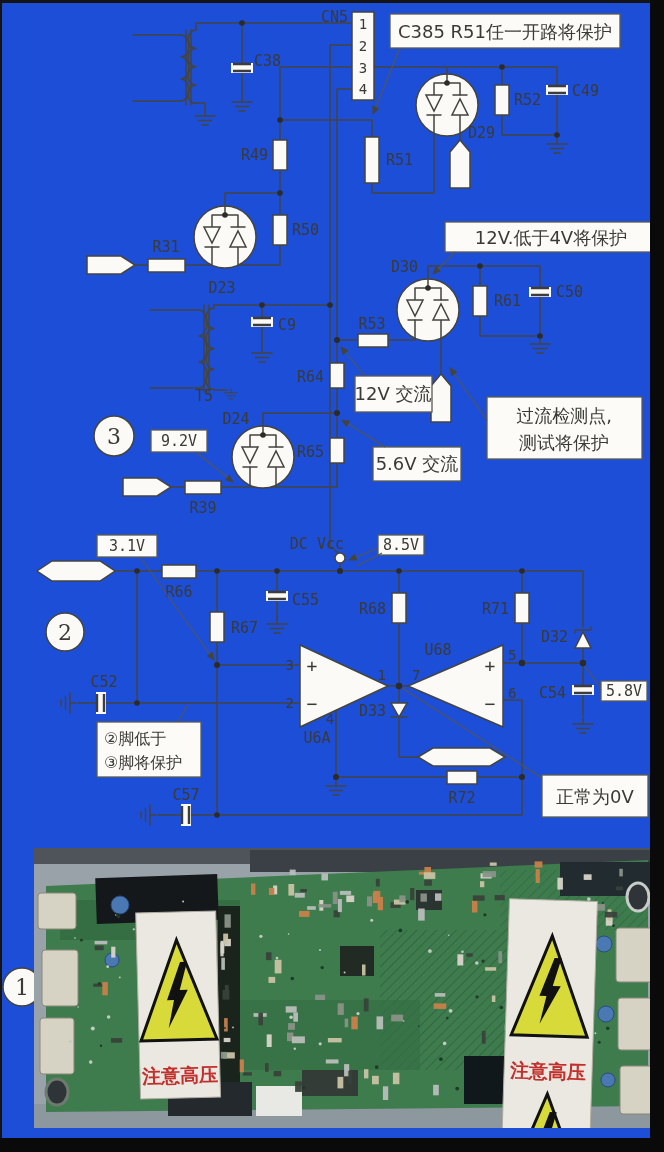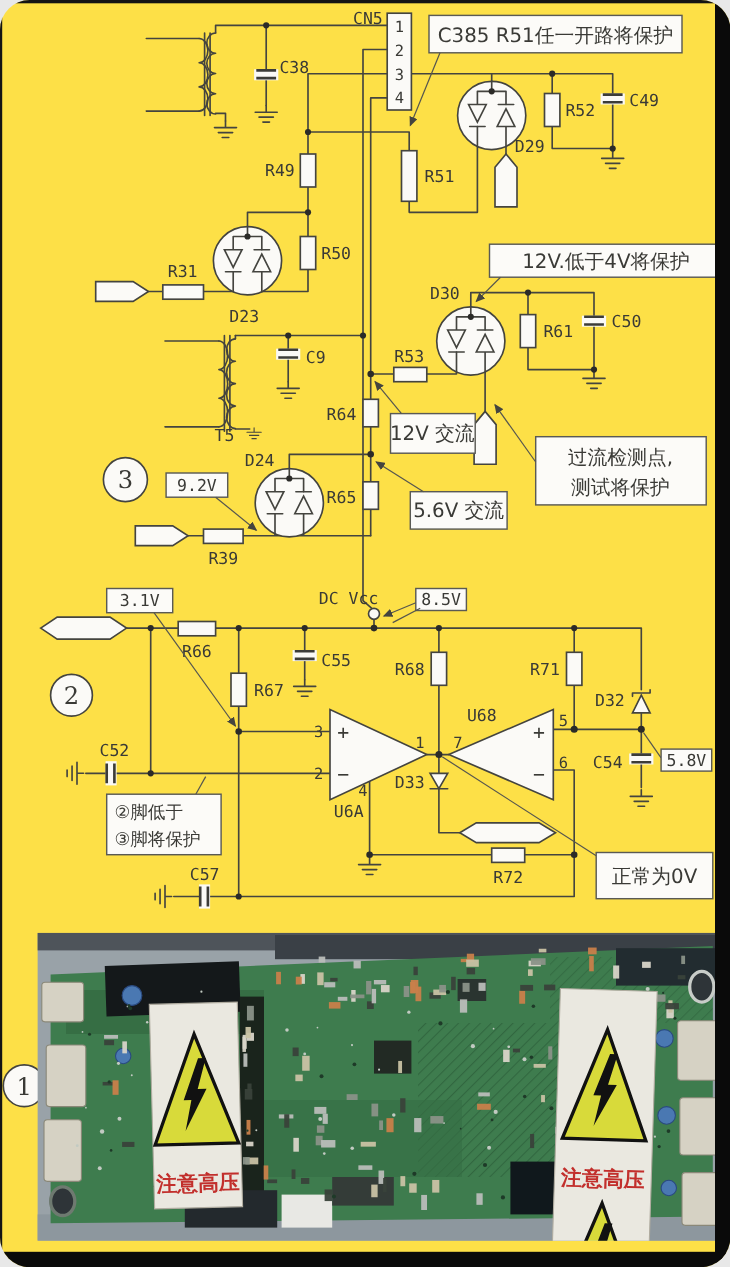--- a/index.html
+++ b/index.html
@@ -1,16 +1,16 @@
 <!DOCTYPE html>
 <html><head>
 <meta charset="utf-8">
 <style>
   html,body{margin:0;padding:0;background:#e8e8e8;}
-  #page{position:relative;width:664px;height:1152px;background:#fde047;overflow:hidden;margin:0 auto;border-radius:27px;}
+  #page{position:relative;width:664px;height:1152px;background:#1d4ed8;overflow:hidden;margin:0 auto;}
   svg{display:block;}
   .w{stroke:#44443f;stroke-width:1.5;fill:none;stroke-linecap:round;stroke-linejoin:round;}
   .wt{stroke:#55554f;stroke-width:1.1;fill:none;}
   .cmp{fill:#fbfaf7;stroke:#44443f;stroke-width:1.5;}
   .box{fill:#fcfbf8;stroke:#5a5a54;stroke-width:1.3;}
   .dot{fill:#2b2b28;}
   .cap{stroke:#3c3c38;stroke-width:2.4;fill:none;}
   .patch{fill:#faf9f6;stroke:none;}
   text{fill:#3a3a36;}
   .ref{font:15px "DejaVu Sans Mono", monospace;}

